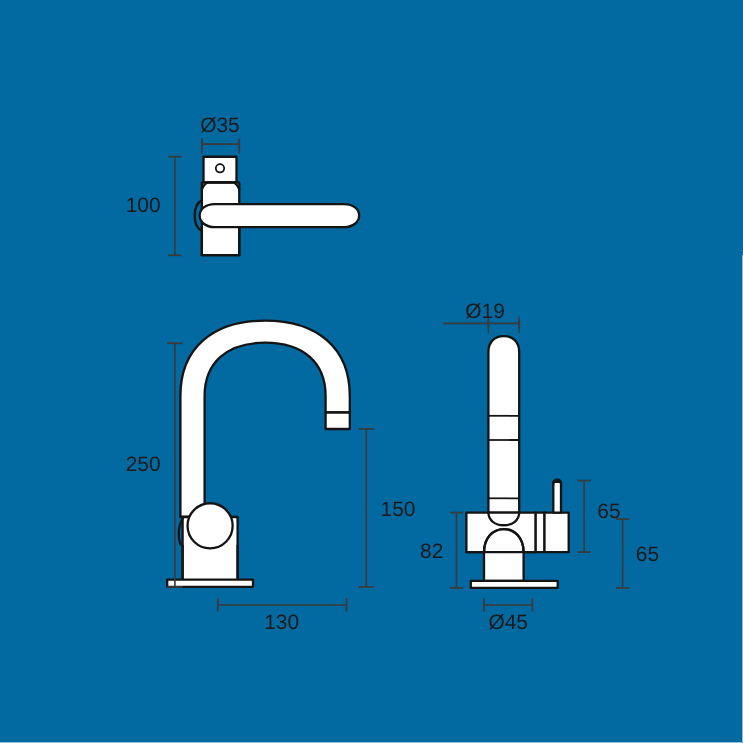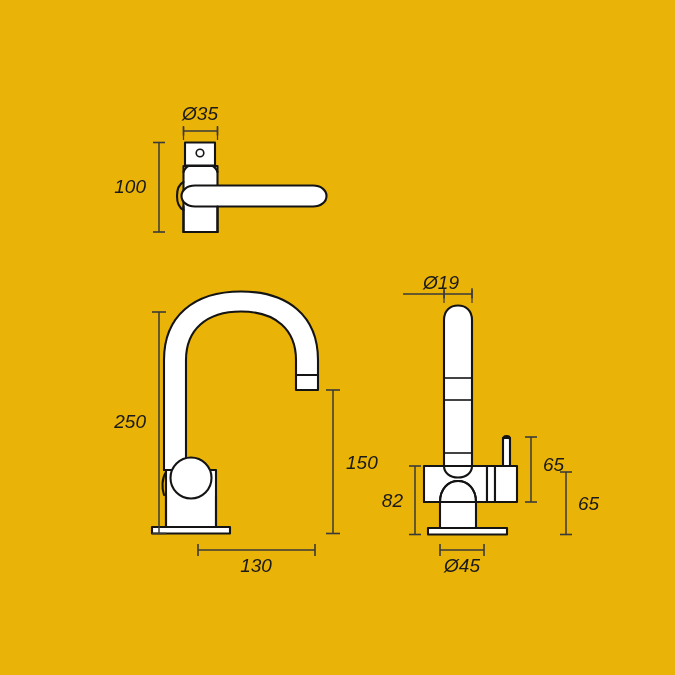--- a/index.html
+++ b/index.html
@@ -4,24 +4,23 @@
 <style>
   html, body {
     margin: 0;
     padding: 0;
     background: #ffffff;
   }
   #sheet {
     position: relative;
     width: 675px;
     height: 675px;
-    background: #eab308;
+    background: #0369a1;
     font-family: "Liberation Sans", sans-serif;
     overflow: hidden;
-    font-style: italic;
   }
   #drawing-svg {
     position: absolute;
     left: 0;
     top: 0;
     width: 675px;
     height: 675px;
   }
   .dim-text {
     font-family: "Liberation Sans", sans-serif;

